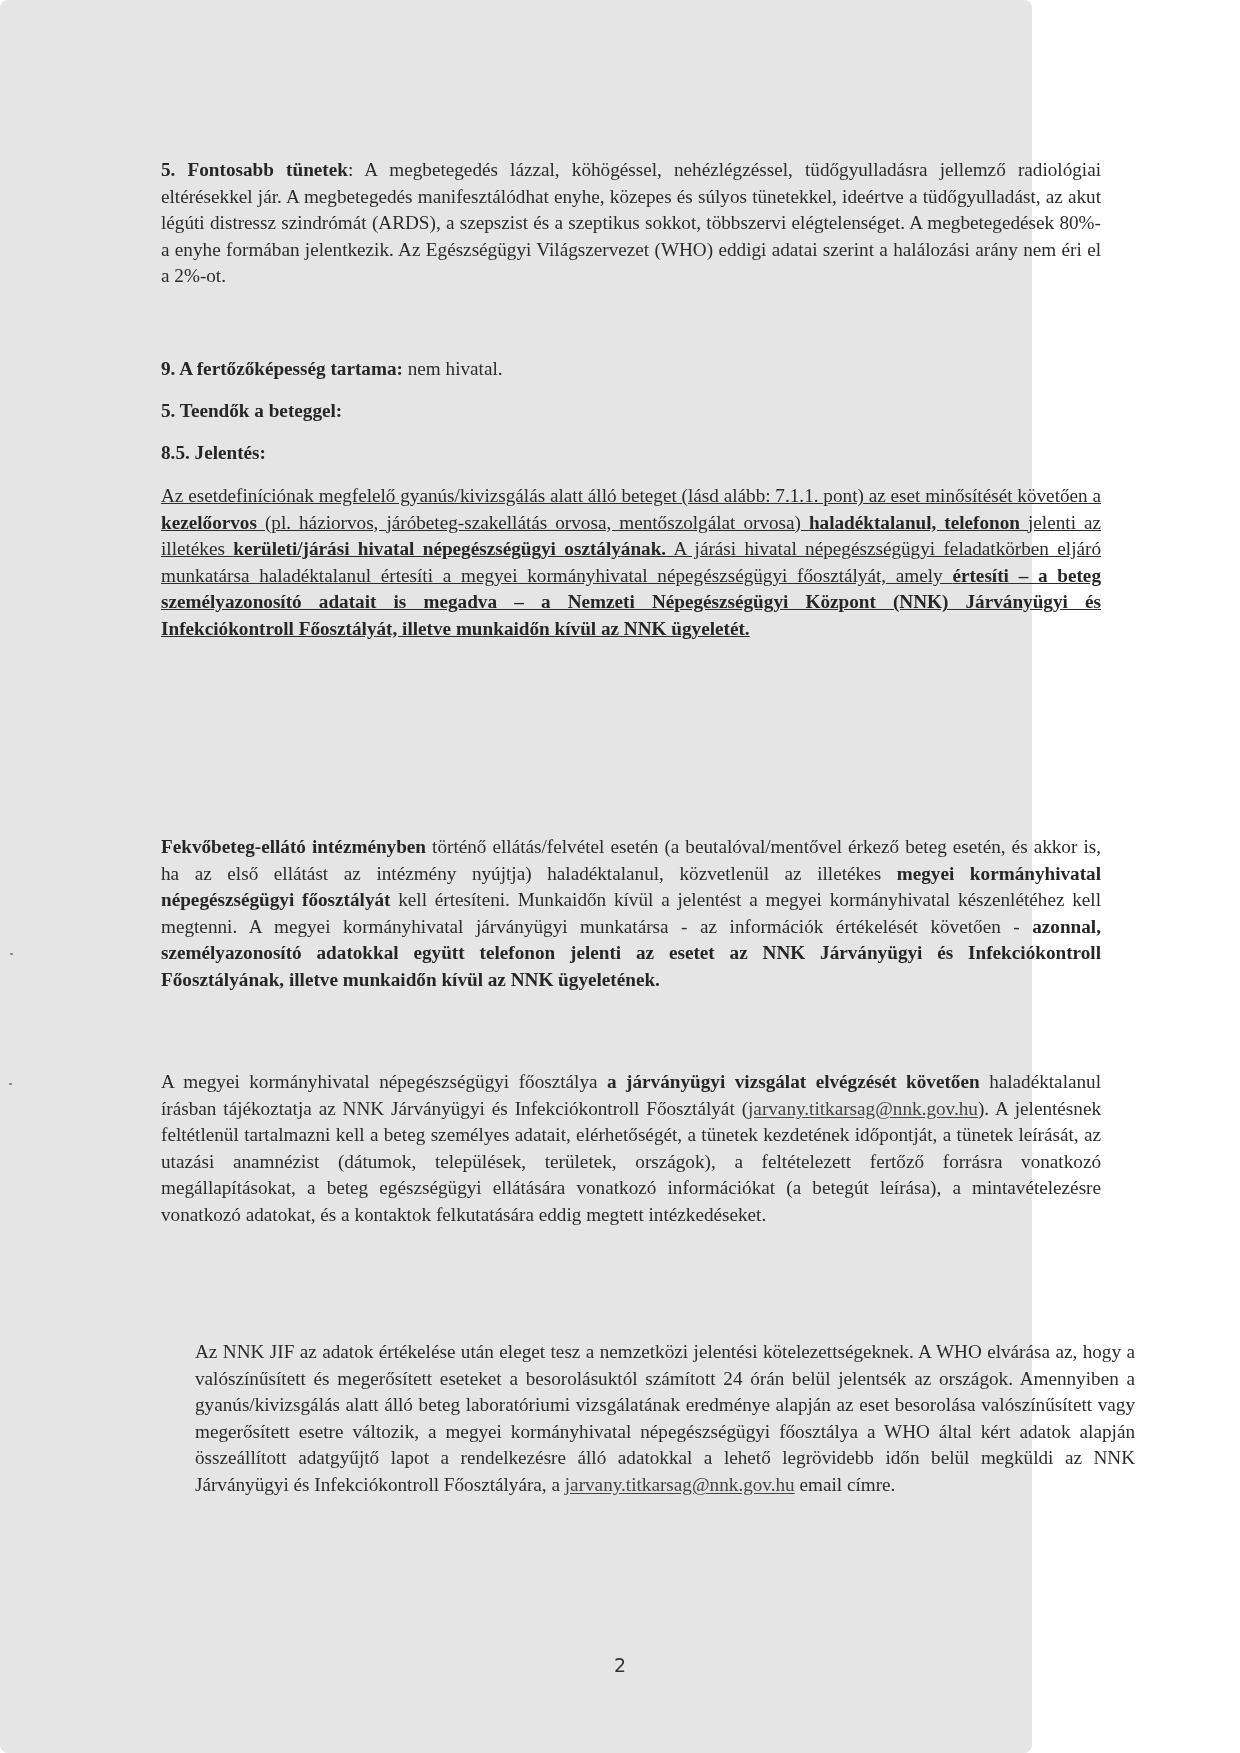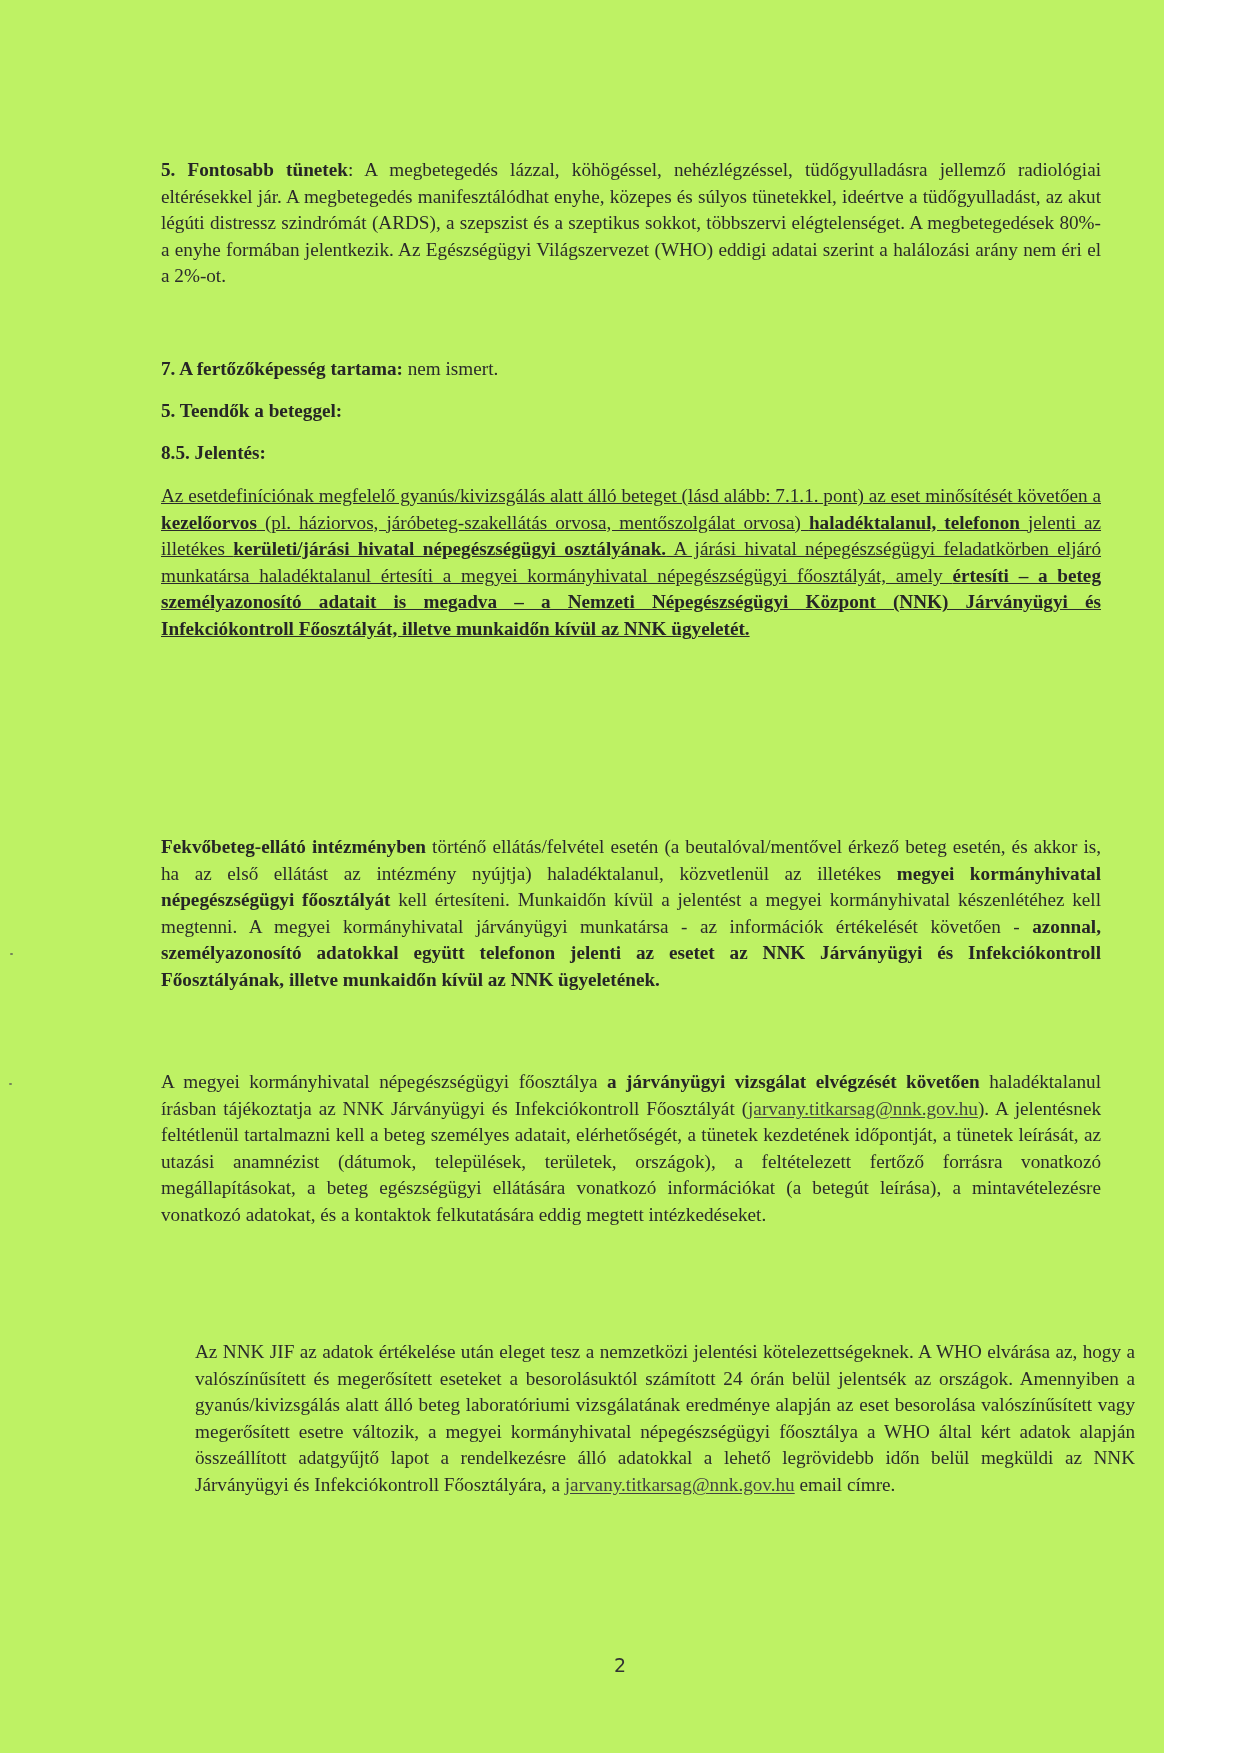--- a/index.html
+++ b/index.html
@@ -11,23 +11,24 @@
       width: 1240px;
       height: 1753px;
       position: relative;
       overflow: hidden;
       font-family: "Liberation Serif", "DejaVu Serif", serif;
       color: #2b2b2b;
     }
     .page {
       position: absolute;
       left: 0; top: 0;
-      width: 1164px;
+      width: 1032px;
       height: 1753px;
-      background: #bef264;
+      background: #e5e5e5;
+      border-radius: 8px;
     }
     .block {
       position: absolute;
       left: 161px;
       width: 940px;
       font-size: 19.2px;
       line-height: 26.6px;
       text-align: justify;
       margin: 0;
     }
@@ -73,21 +74,21 @@
 <div class="page">
 
   <span class="speck" style="left:10px; top:953px;"></span>
   <span class="speck" style="left:9px; top:1083px;"></span>
 
   <p class="block" style="top:157px;">
     <span class="bold">5. Fontosabb tünetek</span><span>: A megbetegedés lázzal, köhögéssel, nehézlégzéssel, tüdőgyulladásra jellemző radiológiai eltérésekkel jár. A megbetegedés manifesztálódhat enyhe, közepes és súlyos tünetekkel, ideértve a tüdőgyulladást, az akut légúti distressz szindrómát (ARDS), a szepszist és a szeptikus sokkot, többszervi elégtelenséget. A megbetegedések 80%-a enyhe formában jelentkezik. Az Egészségügyi Világszervezet (WHO) eddigi adatai szerint a halálozási arány nem éri el a 2%-ot.</span>
   </p>
 
   <p class="heading" style="top:356px;">
-    <span class="bold">7. A fertőzőképesség tartama:</span><span> nem ismert.</span>
+    <span class="bold">9. A fertőzőképesség tartama:</span><span> nem hivatal.</span>
   </p>
 
   <p class="heading" style="top:398px;">
     <span class="bold">5. Teendők a beteggel:</span>
   </p>
 
   <p class="heading" style="top:440px;">
     <span class="bold">8.5. Jelentés:</span>
   </p>
 

